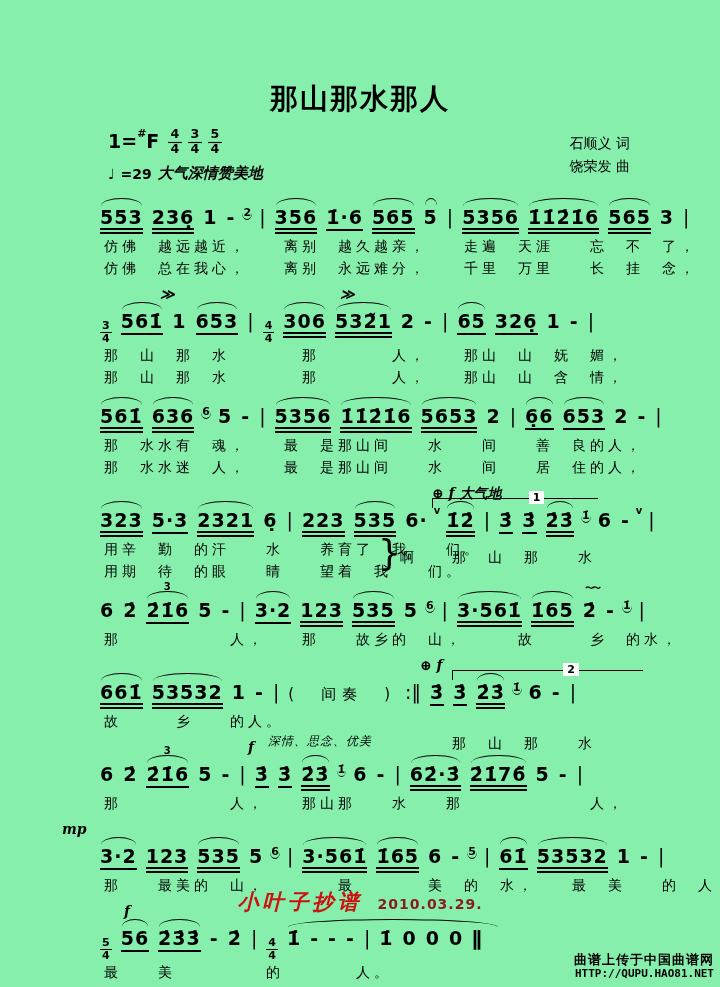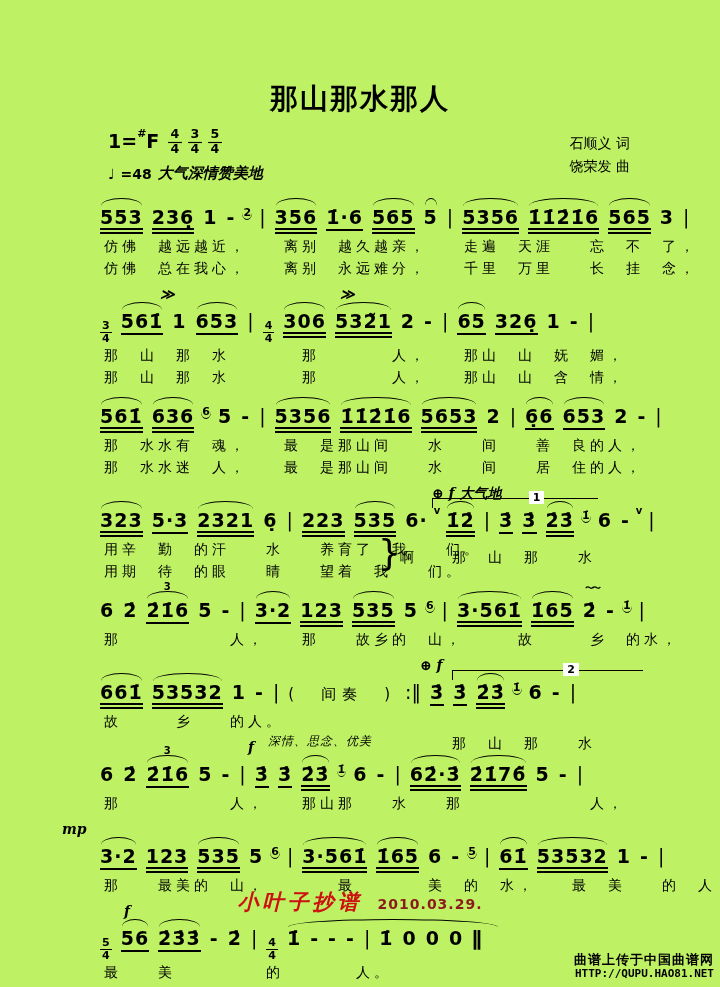--- a/index.html
+++ b/index.html
@@ -1,16 +1,16 @@
 <!DOCTYPE html>
 <html><head>
 <meta charset="utf-8">
 <style>
   html,body{margin:0;padding:0;background:#e8e8e8;}
-  .page{position:relative;width:720px;height:987px;margin:0 auto;background:#bef264;
+  .page{position:relative;width:720px;height:987px;margin:0 auto;background:#86efac;
         font-family:"DejaVu Sans","Liberation Sans",sans-serif;color:#000;overflow:hidden;}
   
   .title{margin:0;padding-top:80px;text-align:center;font-size:28px;font-weight:bold;letter-spacing:2px;}
   .meta{position:relative;height:66px;margin:6px 60px 0 100px;}
   .keyrow{position:absolute;left:8px;top:6px;font-size:19px;font-weight:bold;display:flex;align-items:flex-start;gap:10px;}
   .keyrow sup{font-size:11px;position:relative;top:-4px;}
   .ts{display:inline-flex;flex-direction:column;align-items:center;font-size:11px;font-weight:bold;
       line-height:10px;position:relative;top:1px;}
   .ts .num{border-bottom:1.3px solid #000;padding:0 2px 1px 2px;}
   .ts .den{padding-top:1px;}
@@ -75,21 +75,21 @@
             <span class="den">4</span>
           </span>
           <span class="ts">
             <span class="num">5</span>
             <span class="den">4</span>
           </span>
         </span>
     </div>
     <div class="temporow">
       <span>♩</span>
-        <span>=48</span>
+        <span>=29</span>
       <span class="tempo-text">大气深情赞美地</span>
     </div>
     <div class="credits">
       <div>石顺义 词</div>
       <div>饶荣发 曲</div>
     </div>
   </div>
 
   <div class="score" id="score">
       <div class="system">

